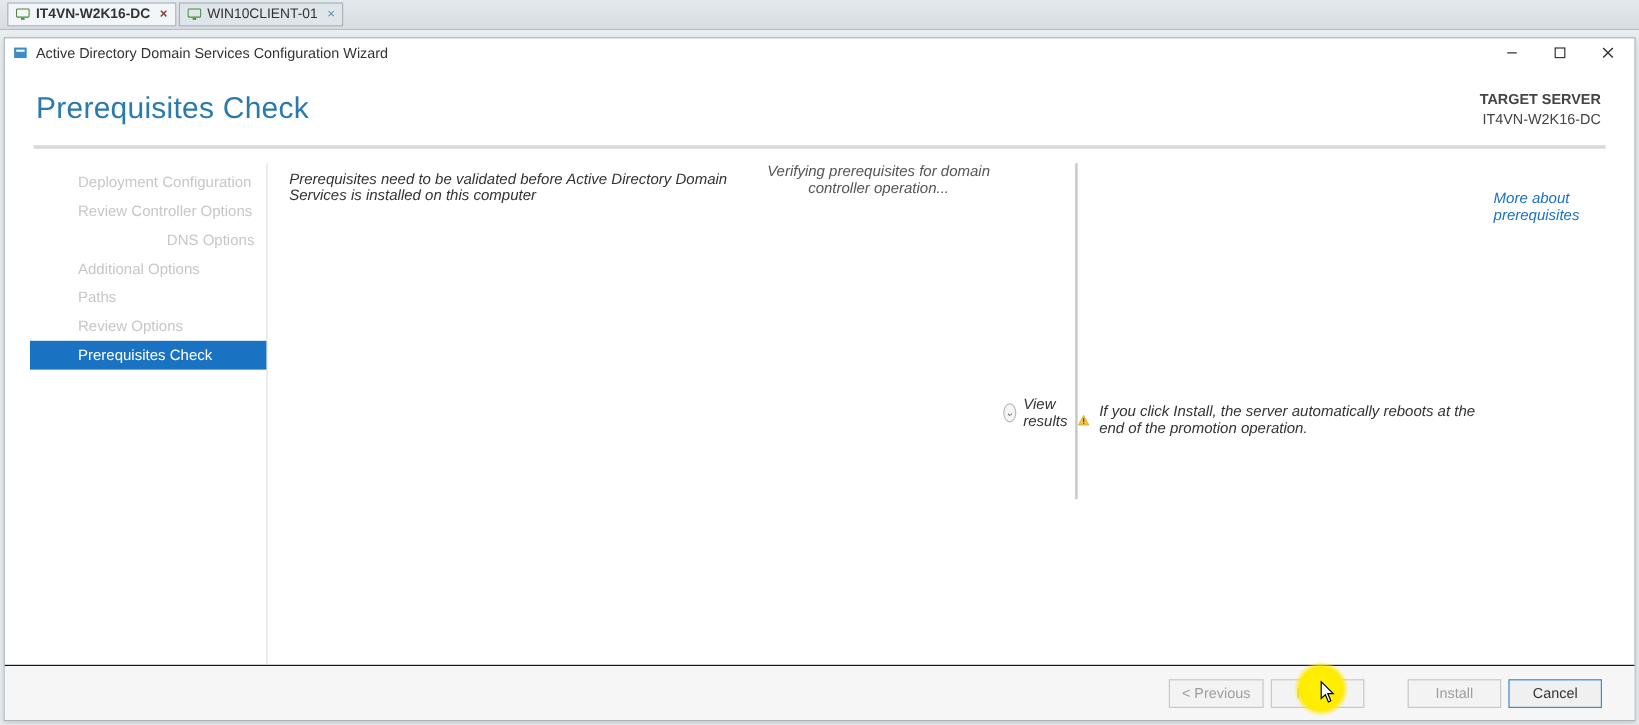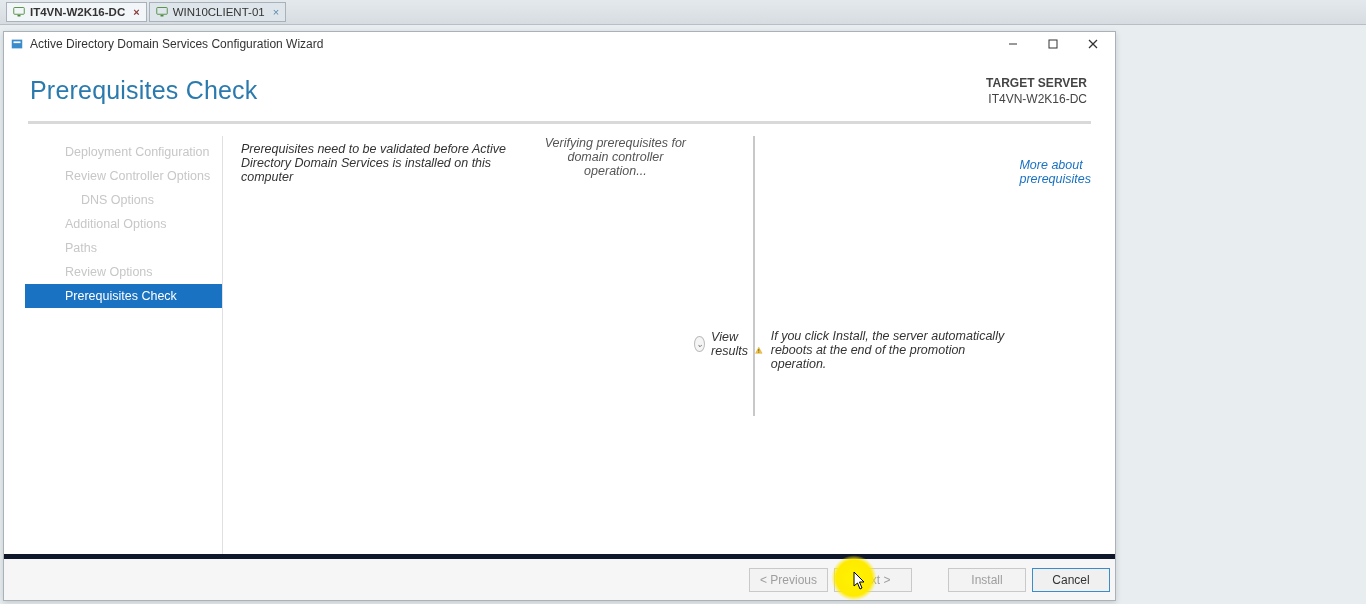--- a/index.html
+++ b/index.html
@@ -8,56 +8,56 @@
 
 .vm-tabs { height: 25px; background: linear-gradient(#e4e9ed,#d6dce1); display: flex; align-items: center; padding-left: 6px; gap: 2px; border-bottom: 1px solid #b8bec3; }
 .vm-tab { display: flex; align-items: center; gap: 5px; background: #f3f6f8; border: 1px solid #aab2b9; padding: 2px 6px; font-size: 11.5px; color: #333; height: 20px; }
 .vm-tab.inactive { background: #dfe6eb; font-weight: normal; }
 .vm-tab.active { font-weight: bold; }
 .vm-tab-icon { width: 12px; height: 12px; }
 .vm-tab-close { color: #8a3a3a; font-size: 11px; cursor: pointer; margin-left: 3px; }
 .vm-tab.inactive .vm-tab-close { color: #5a8aa8; }
 
 
-.dialog { position: absolute; top: 31px; left: 3px; width: 1113px; height: 570px; background: #fff; border: 1px solid #aab2b9; box-shadow: 0 2px 6px rgba(0,0,0,0.15); display: flex; flex-direction: column; }
+.dialog { position: absolute; top: 31px; left: 3px; width: 1360px; height: 570px; background: #fff; border: 1px solid #aab2b9; box-shadow: 0 2px 6px rgba(0,0,0,0.15); display: flex; flex-direction: column; }
 .titlebar { height: 24px; display: flex; align-items: center; padding: 0 2px 0 6px; border-bottom: 0; }
 .titlebar-icon { width: 14px; height: 14px; margin-right: 6px; }
 .titlebar-text { font-size: 12px; color: #333; flex: 1; }
 .titlebar-buttons { display: flex; }
 .titlebar-btn { width: 40px; height: 22px; display: flex; align-items: center; justify-content: center; font-size: 13px; color: #333; cursor: pointer; }
 
 
 .header { display: flex; align-items: flex-start; padding: 20px 28px 14px 26px; }
 .page-title { font-size: 25px; font-weight: 300; color: #2b7aae; letter-spacing: 0.2px; }
 .target { margin-left: auto; text-align: right; font-size: 12px; color: #444; line-height: 1.3; }
 .target-label { font-weight: 600; }
 .divider { height: 3px; background: #d9d9d9; margin: 0 24px; }
 
 
 .content { flex: 1; display: flex; padding: 12px 24px 0 0; overflow: hidden; }
 
 
 .nav { width: 198px; padding-top: 4px; border-right: 1px solid #e0e0e0; margin-right: 18px; margin-left: 21px; }
 .nav-item { font-size: 12.5px; padding: 5px 10px 5px 40px; color: #c7c7c7; cursor: default; }
-.nav-item.sub { padding-left: 56px; }
+.nav-item.sub { padding-left: 56px; text-align: right; }
 .nav-item.active { background: #1a72c2; color: #fff; }
 
 
 .main { flex: 1; display: flex; flex-direction: row; font-size: 12.5px; color: #333; font-style: italic; }
 .intro { margin: 6px 0 10px 0; }
 .status { text-align: center; color: #555; margin-bottom: 6px; }
 .expander { display: flex; align-items: center; gap: 6px; margin-bottom: 2px; cursor: pointer; }
 .expander-icon { width: 16px; height: 16px; border: 1px solid #bbb; border-radius: 50%; display: flex; align-items: center; justify-content: center; font-size: 9px; color: #777; background: #f5f5f5; }
 .results-box { border: 1px solid #c8c8c8; height: 280px; background: #fff; }
 .warning-row { display: flex; align-items: center; gap: 8px; margin-top: 10px; }
 .warning-icon { width: 15px; height: 15px; }
 .more-link { color: #1a72c2; margin-top: 22px; cursor: pointer; display: inline-block; }
 
 
-.footer { height: 46px; border-top: 5px solid #0f172a; display: flex; align-items: center; justify-content: flex-end; gap: 6px; padding: 0 5px; background: #f6f6f6; position: relative; }
+.footer { height: 46px; border-top: 1px solid #0f172a; display: flex; align-items: center; justify-content: flex-end; gap: 6px; padding: 0 27px; background: #f6f6f6; position: relative; }
 .btn { min-width: 78px; height: 24px; border: 1px solid #a9a9a9; background: #f0f0f0; font-size: 12px; color: #333; cursor: pointer; padding: 0 10px; }
 .btn:disabled { color: #9e9e9e; background: #f3f3f3; border-color: #c9c9c9; cursor: default; }
 .btn.default { border: 1px solid #3a8ccb; }
 .highlight { position: absolute; width: 46px; height: 46px; background: radial-gradient(circle, #fff200 0%, #ffeb00 55%, rgba(255,235,0,0) 70%); border-radius: 50%; pointer-events: none; }
 .cursor { position: absolute; width: 14px; height: 20px; pointer-events: none; }
 </style>
 </head>
 <body>
 
 <div class="vm-tabs">

